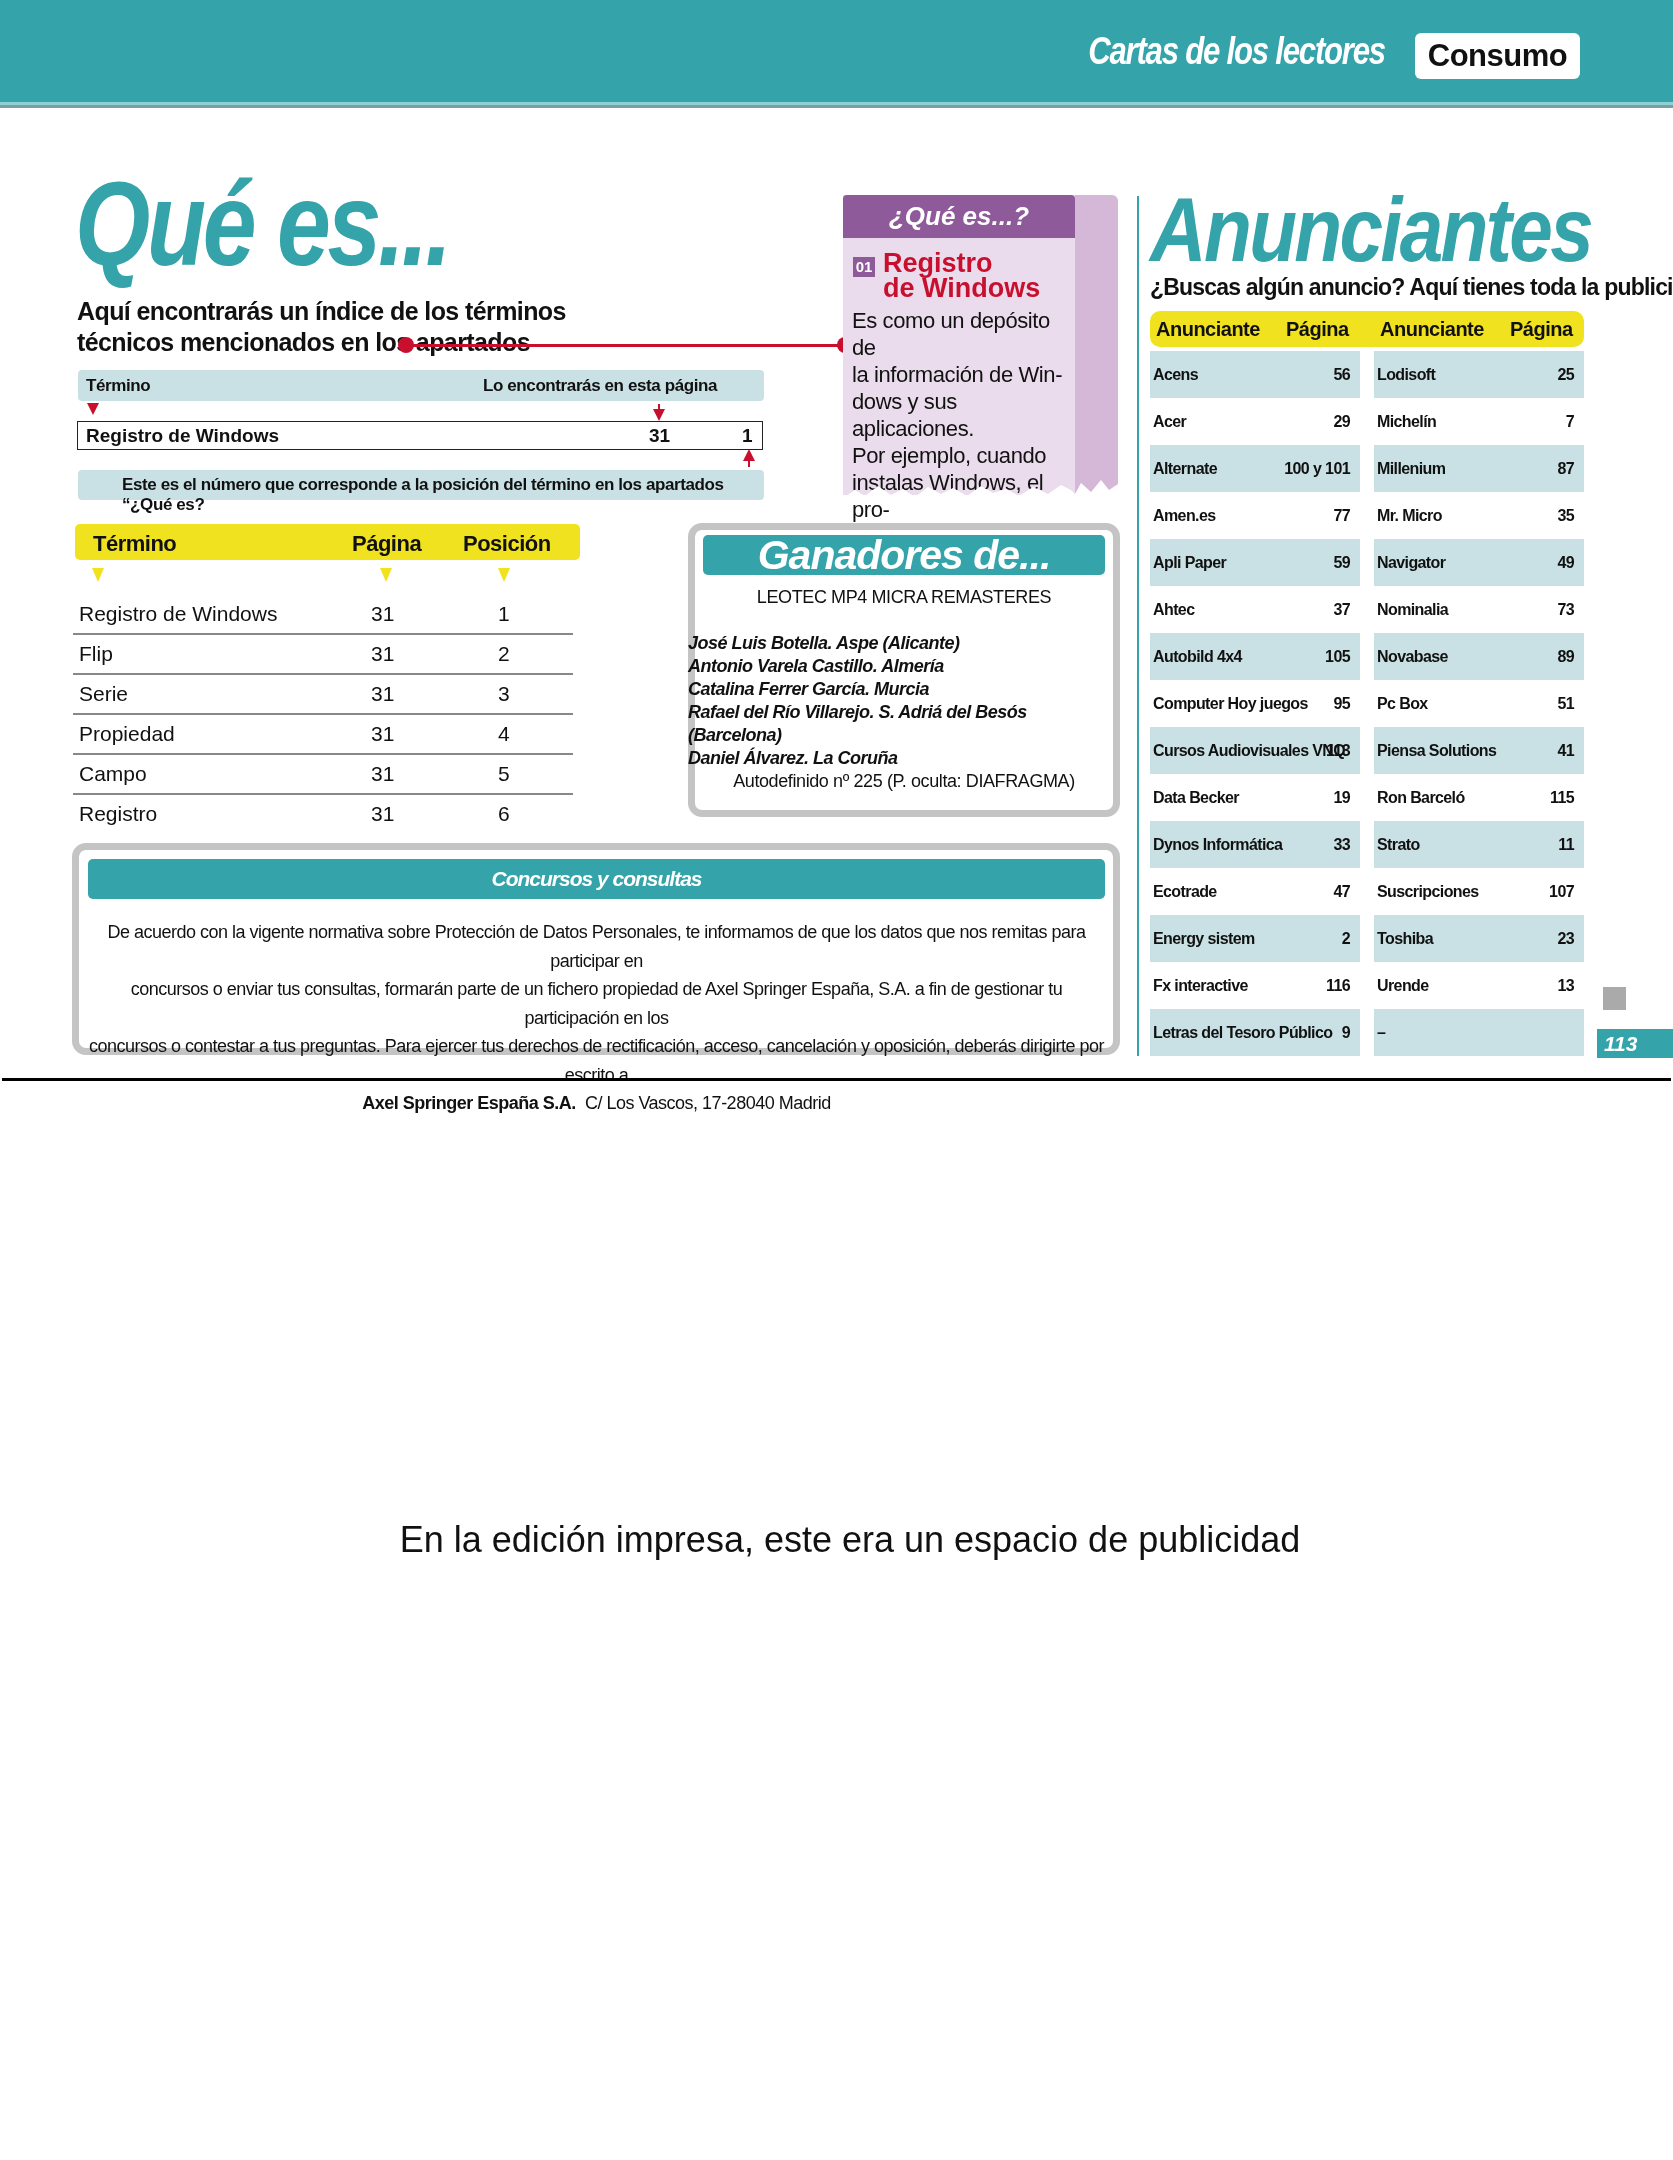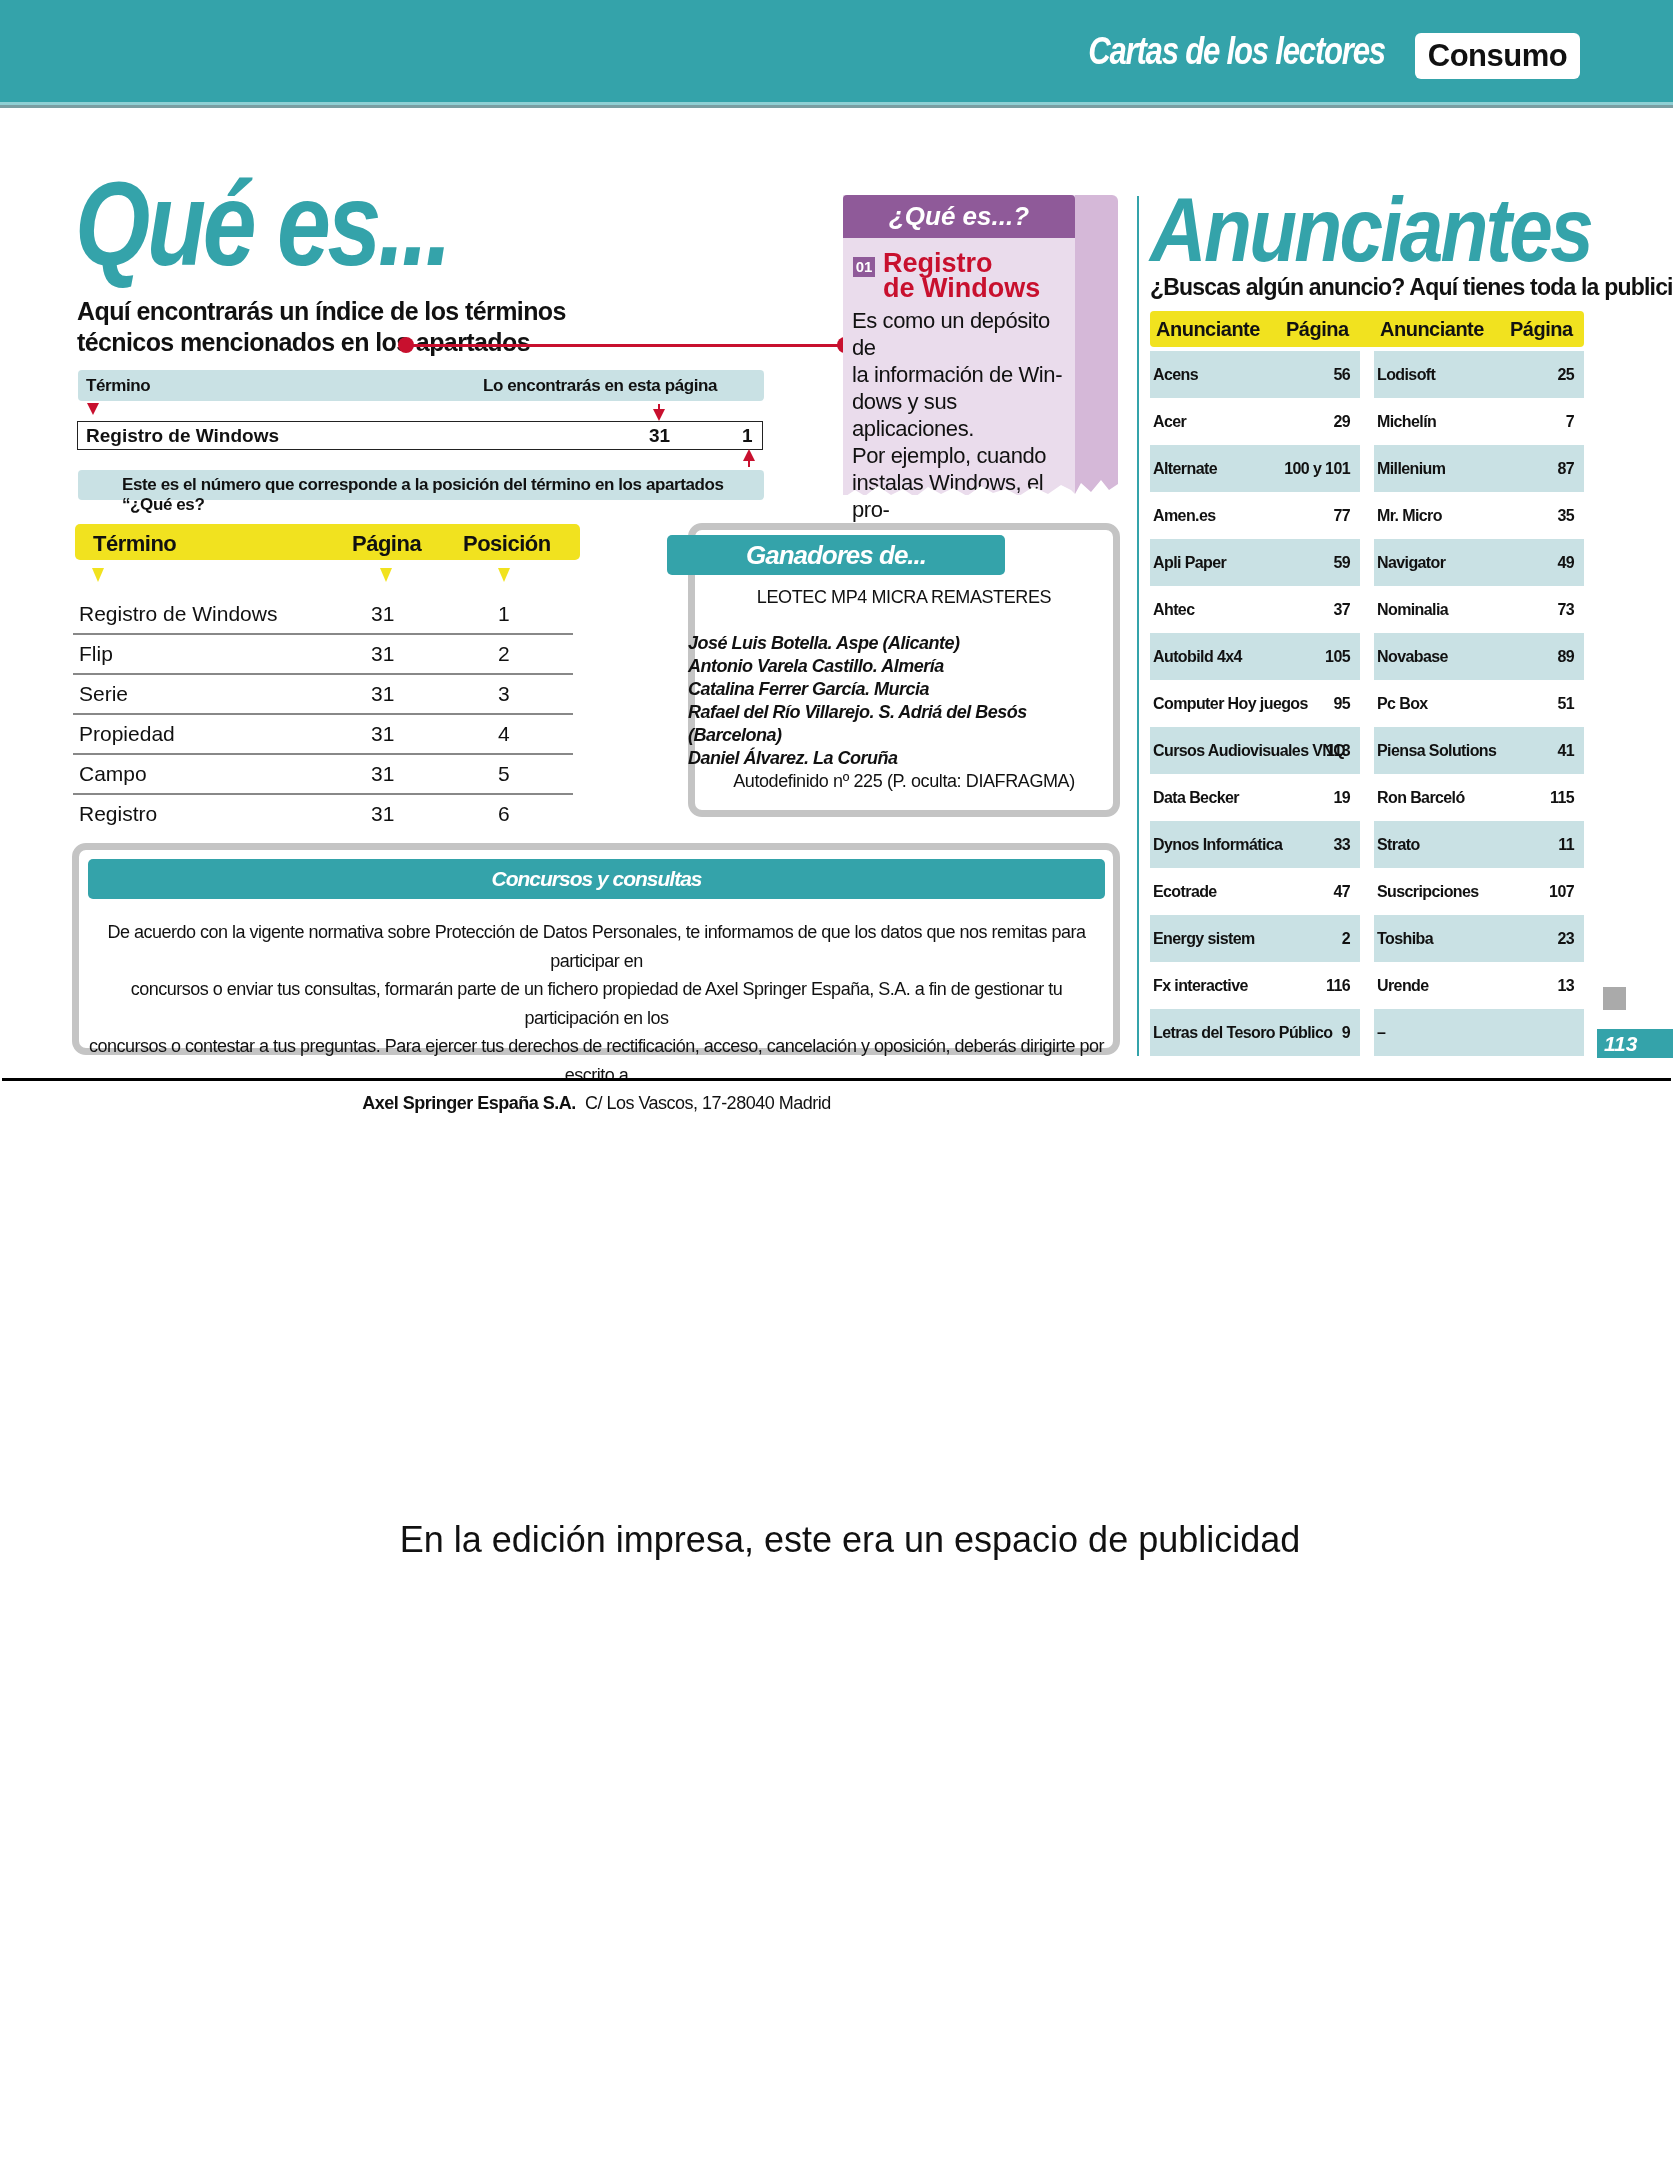--- a/index.html
+++ b/index.html
@@ -53,36 +53,36 @@
                display:flex; align-items:center; justify-content:center; border-radius:4px 4px 0 0; }
   #qe-num { left:853px; top:257px; width:22px; height:20px; background:#8f5a99; color:#fff; font-size:15px; font-weight:bold; text-align:center; line-height:20px; }
   #qe-term { left:883px; top:251px; width:180px; color:#c8102e; font-size:27px; font-weight:bold; line-height:25px; }
   #qe-text { left:852px; top:307px; width:215px; font-size:22px; line-height:27px; letter-spacing:-0.4px; }
   #qe-tear { left:843px; top:480px; width:275px; height:25px; }
 
   
   .gray-box { border:7px solid #c4c4c4; border-radius:14px; background:#fff; box-sizing:border-box; }
   #gan-box { left:688px; top:523px; width:432px; height:294px; }
   .teal-head { background:#34a3aa; color:#fff; font-weight:bold; font-style:italic; border-radius:5px; display:flex; align-items:center; justify-content:center; letter-spacing:-1px; }
-  #gan-head { left:667px; top:535px; width:338px; height:40px; font-size:26px; }
+  #gan-head { left:703px; top:535px; width:402px; height:40px; font-size:41px; }
   #gan-prize { left:688px; top:587px; width:432px; text-align:center; font-size:18px; letter-spacing:-0.4px; }
   #gan-winners { left:688px; top:632px; width:432px; font-size:18px; font-weight:bold; font-style:italic; line-height:23px; letter-spacing:-0.5px; }
   #gan-auto { left:688px; top:771px; width:432px; text-align:center; font-size:18px; letter-spacing:-0.4px; }
 
   
   #con-box { left:72px; top:843px; width:1048px; height:212px; }
   #con-head { left:88px; top:859px; width:1017px; height:40px; font-size:21px; }
   #con-text { left:88px; top:918px; width:1017px; text-align:center; font-size:18px; line-height:28.5px; letter-spacing:-0.5px; }
   #con-text b { font-weight:bold; }
 
   
   #vline { left:1137px; top:196px; width:2px; height:860px; background:#34a3aa; }
   #anu-title { left:1150px; top:185px; font-size:90px; font-weight:bold; font-style:italic; color:#34a3aa; letter-spacing:-3px; line-height:1; transform:scaleX(0.87); transform-origin:left top; }
   #anu-subtitle { left:1150px; top:274px; font-size:23px; font-weight:bold; letter-spacing:-0.8px; white-space:nowrap; }
-  #anu-head { left:1150px; top:311px; width:434px; height:36px; background:#f1e21f; border-radius:4px; font-size:20px; font-weight:bold; letter-spacing:-0.5px; }
+  #anu-head { left:1150px; top:311px; width:434px; height:36px; background:#f1e21f; border-radius:10px; font-size:20px; font-weight:bold; letter-spacing:-0.5px; }
   #anu-head span { position:absolute; top:7px; }
   .anu-col { position:absolute; top:351px; width:210px; }
   #anu-col-left { left:1150px; }
   #anu-col-right { left:1374px; }
   .anu-row { position:relative; height:47px; font-size:16px; font-weight:bold; letter-spacing:-0.6px; }
   .anu-row:nth-child(odd) { background:#c9e1e4; }
   .anu-row .n { position:absolute; left:3px; top:15px; }
   .anu-row .p { position:absolute; right:10px; top:15px; }
 
   #gray-square { left:1603px; top:987px; width:23px; height:23px; background:#aaa; }

